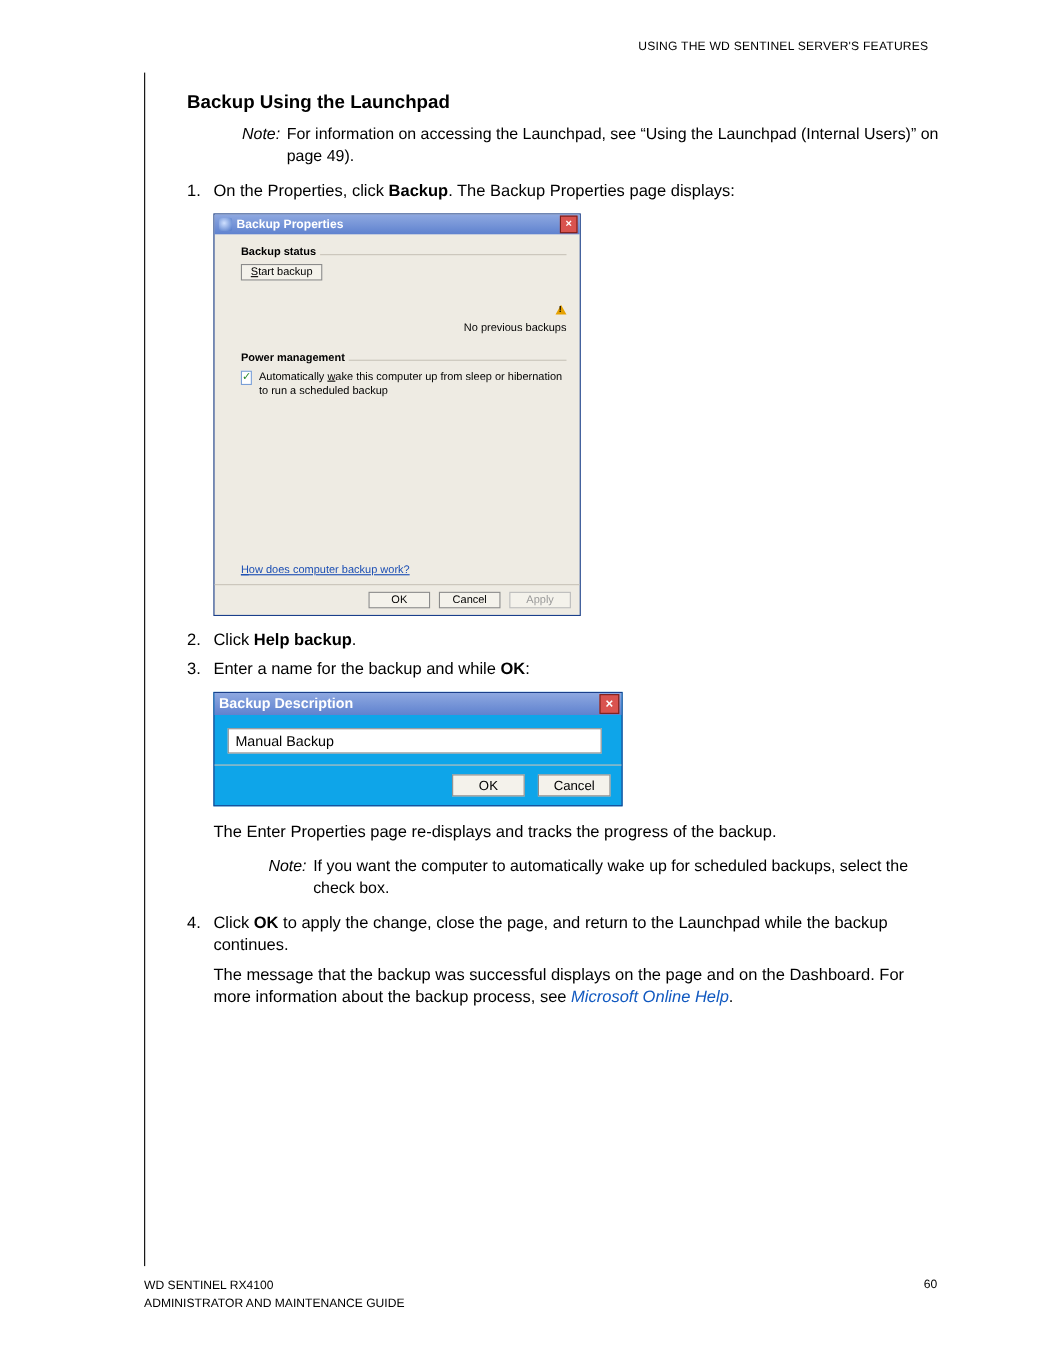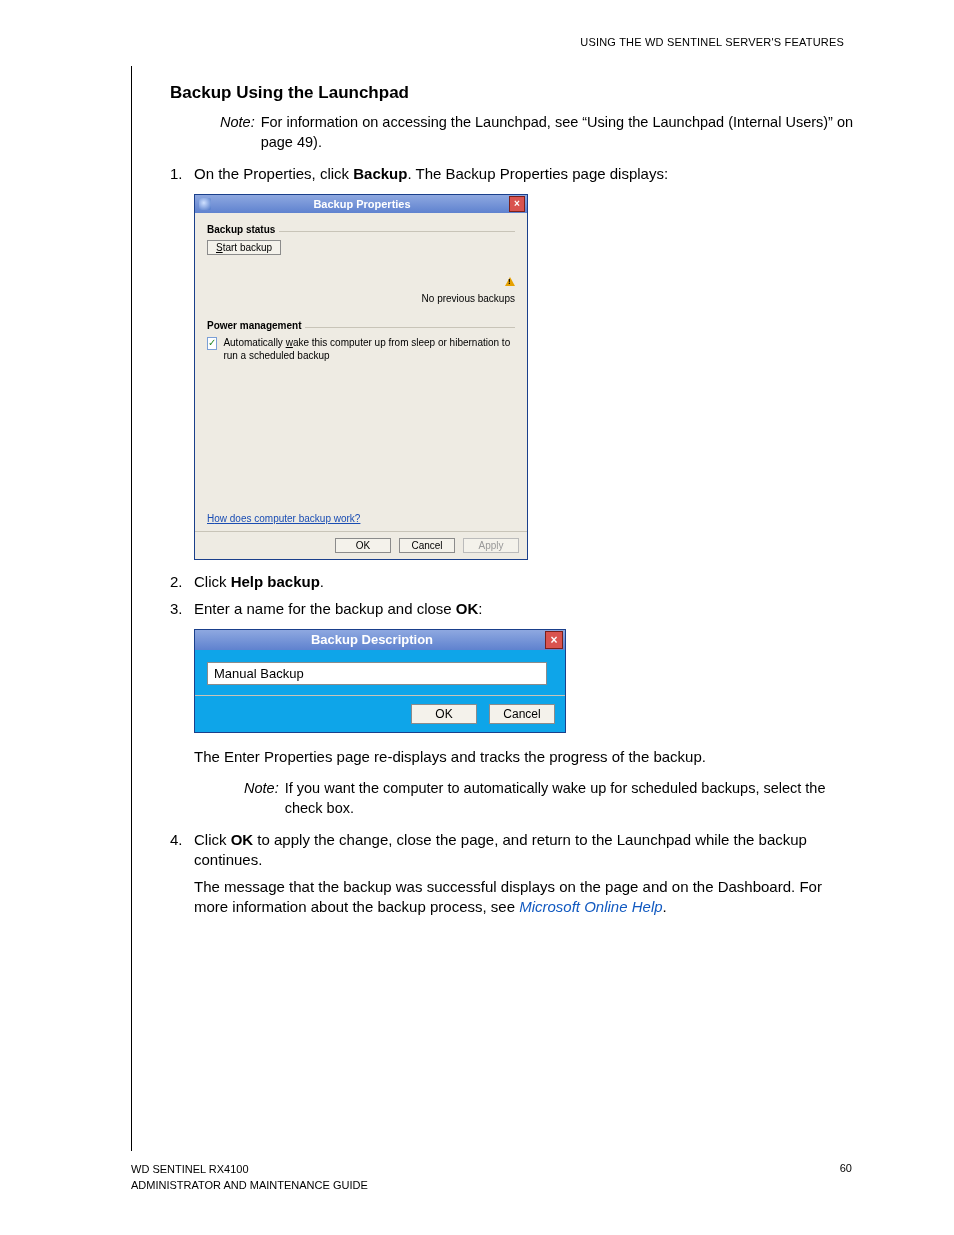--- a/index.html
+++ b/index.html
@@ -101,36 +101,36 @@
     font-weight: bold;
     font-size: 11px;
     padding: 0 2px 0 4px;
   }
   .dlg-title-icon {
     width: 12px; height: 12px;
     margin-right: 4px;
     background: radial-gradient(circle at 40% 40%, #cfe0ff, #4b74c6);
     border-radius: 2px;
   }
-  .dlg-title-text { flex: 1; text-align: center; }
+  .dlg-title-text { flex: 1; }
   .close-x {
     width: 14px; height: 14px;
     background: #d9534f;
     border: 1px solid #7a1f1a;
     display: flex;
     align-items: center;
     justify-content: center;
     color: #fff;
     font-size: 10px;
     line-height: 1;
     font-weight: bold;
     cursor: pointer;
   }
   .dlg-body {
-    padding: 10px 12px 6px 12px;
+    padding: 10px 12px 6px 24px;
   }
   .group {
     margin-bottom: 14px;
   }
   .group-label {
     font-weight: bold;
     font-size: 10px;
     display: inline-block;
     background: #eeebe3;
     position: relative;
@@ -316,21 +316,21 @@
       <div class="li">
         <div class="li-num">2.</div>
         <div class="li-body">
           <span>Click </span><span class="bold">Help backup</span><span>.</span>
         </div>
       </div>
 
       <div class="li">
         <div class="li-num">3.</div>
         <div class="li-body">
-          <span>Enter a name for the backup and close </span><span class="bold">OK</span><span>:</span>
+          <span>Enter a name for the backup and while </span><span class="bold">OK</span><span>:</span>
         </div>
       </div>
 
       <div class="dialog2">
         <div class="dlg-titlebar">
           <div class="dlg-title-text">Backup Description</div>
           <div class="close-x">×</div>
         </div>
         <div class="dlg2-body">
           <input class="dlg2-input" value="Manual Backup" style="">

